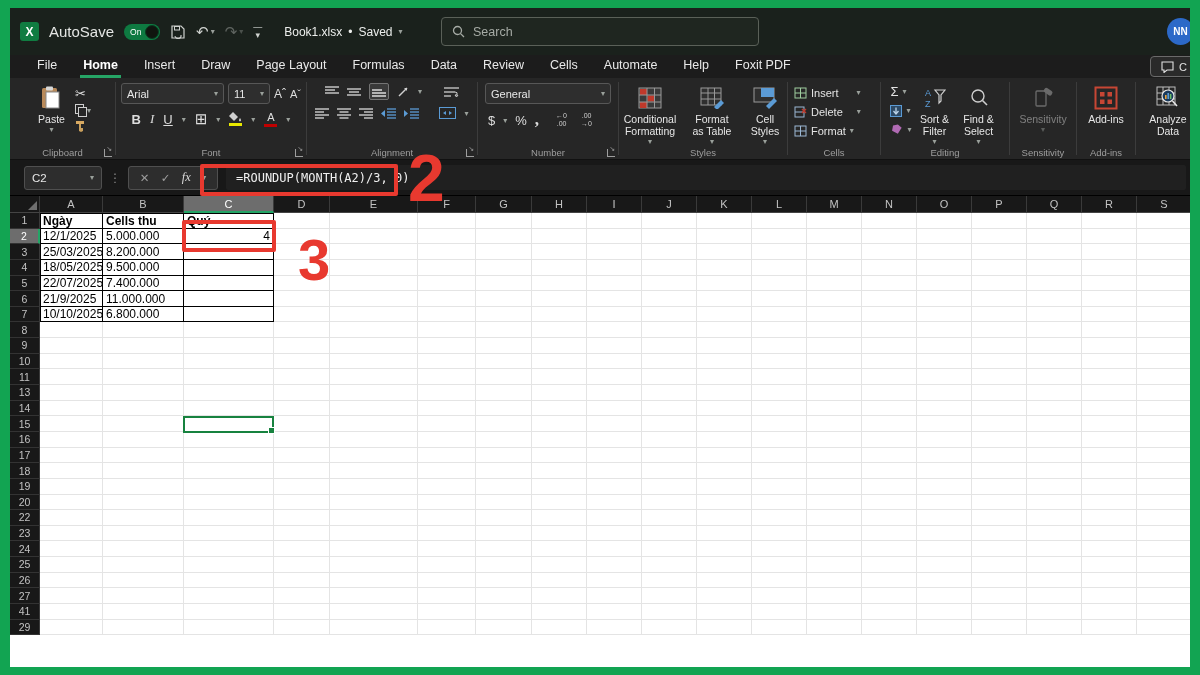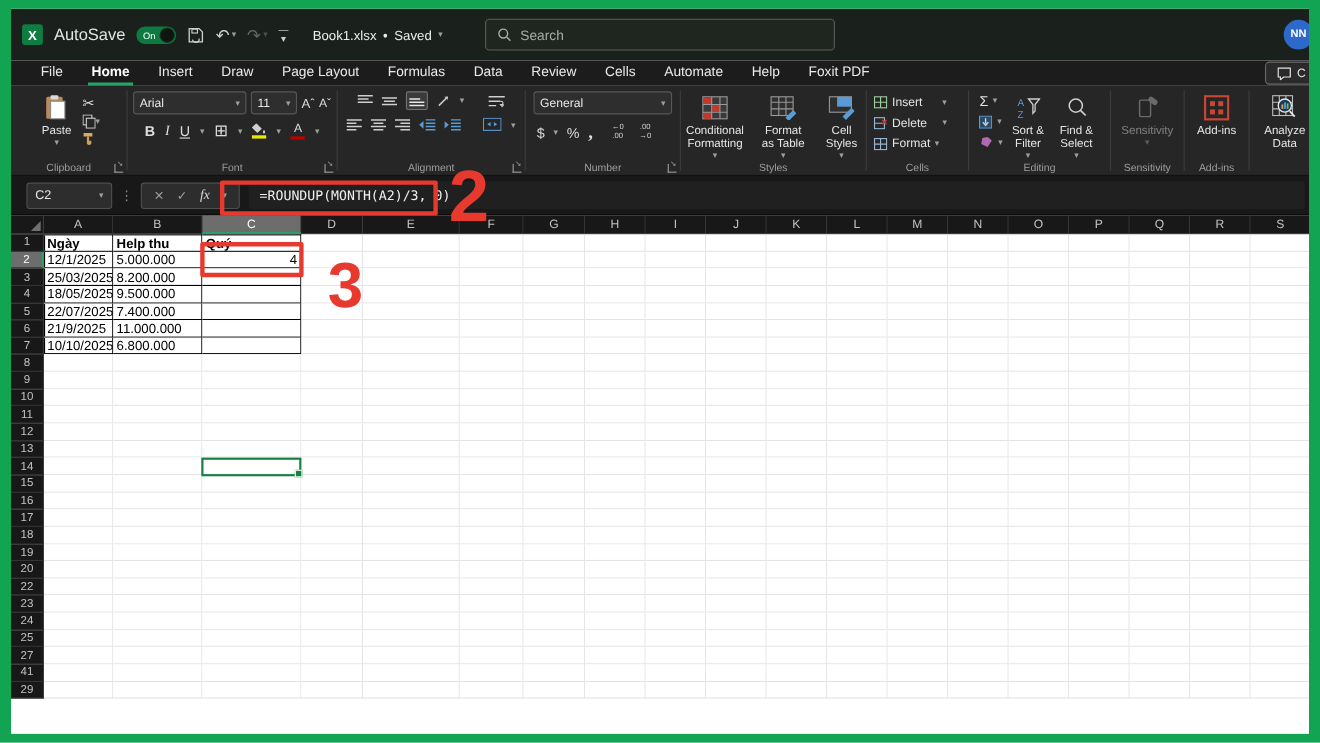--- a/index.html
+++ b/index.html
@@ -578,21 +578,21 @@
           <div class="ch" style="width: 55px;">O</div>
           <div class="ch" style="width: 55px;">P</div>
           <div class="ch" style="width: 55px;">Q</div>
           <div class="ch" style="width: 55px;">R</div>
           <div class="ch" style="width: 55px;">S</div>
         </div>
     <div id="rows-mount">
           <div class="grow">
             <div class="rh">1</div>
             <div class="cell dc dc-top dc-left hdr" style="width: 63px;">Ngày</div>
-            <div class="cell dc dc-top hdr" style="width: 81px;">Help thu</div>
+            <div class="cell dc dc-top hdr" style="width: 81px;">Cells thu</div>
             <div class="cell dc dc-top hdr" style="width: 90px;">Quý</div>
             <div class="cell" style="width: 56px;"></div>
             <div class="cell" style="width: 88px;"></div>
             <div class="cell" style="width: 58px;"></div>
             <div class="cell" style="width: 56px;"></div>
             <div class="cell" style="width: 55px;"></div>
             <div class="cell" style="width: 55px;"></div>
             <div class="cell" style="width: 55px;"></div>
             <div class="cell" style="width: 55px;"></div>
             <div class="cell" style="width: 55px;"></div>
@@ -818,42 +818,20 @@
             <div class="cell" style="width: 55px;"></div>
             <div class="cell" style="width: 55px;"></div>
             <div class="cell" style="width: 55px;"></div>
             <div class="cell" style="width: 55px;"></div>
             <div class="cell" style="width: 55px;"></div>
             <div class="cell" style="width: 55px;"></div>
             <div class="cell" style="width: 55px;"></div>
             <div class="cell" style="width: 55px;"></div>
           </div>
           <div class="grow">
-            <div class="rh">12</div>
-            <div class="cell" style="width: 63px;"></div>
-            <div class="cell" style="width: 81px;"></div>
-            <div class="cell" style="width: 90px;"></div>
-            <div class="cell" style="width: 56px;"></div>
-            <div class="cell" style="width: 88px;"></div>
-            <div class="cell" style="width: 58px;"></div>
-            <div class="cell" style="width: 56px;"></div>
-            <div class="cell" style="width: 55px;"></div>
-            <div class="cell" style="width: 55px;"></div>
-            <div class="cell" style="width: 55px;"></div>
-            <div class="cell" style="width: 55px;"></div>
-            <div class="cell" style="width: 55px;"></div>
-            <div class="cell" style="width: 55px;"></div>
-            <div class="cell" style="width: 55px;"></div>
-            <div class="cell" style="width: 55px;"></div>
-            <div class="cell" style="width: 55px;"></div>
-            <div class="cell" style="width: 55px;"></div>
-            <div class="cell" style="width: 55px;"></div>
-            <div class="cell" style="width: 55px;"></div>
-          </div>
-          <div class="grow">
             <div class="rh">13</div>
             <div class="cell" style="width: 63px;"></div>
             <div class="cell" style="width: 81px;"></div>
             <div class="cell" style="width: 90px;"></div>
             <div class="cell" style="width: 56px;"></div>
             <div class="cell" style="width: 88px;"></div>
             <div class="cell" style="width: 58px;"></div>
             <div class="cell" style="width: 56px;"></div>
             <div class="cell" style="width: 55px;"></div>
             <div class="cell" style="width: 55px;"></div>
@@ -1083,20 +1061,42 @@
             <div class="cell" style="width: 55px;"></div>
             <div class="cell" style="width: 55px;"></div>
             <div class="cell" style="width: 55px;"></div>
             <div class="cell" style="width: 55px;"></div>
             <div class="cell" style="width: 55px;"></div>
             <div class="cell" style="width: 55px;"></div>
             <div class="cell" style="width: 55px;"></div>
           </div>
           <div class="grow">
             <div class="rh">25</div>
+            <div class="cell" style="width: 63px;"></div>
+            <div class="cell" style="width: 81px;"></div>
+            <div class="cell" style="width: 90px;"></div>
+            <div class="cell" style="width: 56px;"></div>
+            <div class="cell" style="width: 88px;"></div>
+            <div class="cell" style="width: 58px;"></div>
+            <div class="cell" style="width: 56px;"></div>
+            <div class="cell" style="width: 55px;"></div>
+            <div class="cell" style="width: 55px;"></div>
+            <div class="cell" style="width: 55px;"></div>
+            <div class="cell" style="width: 55px;"></div>
+            <div class="cell" style="width: 55px;"></div>
+            <div class="cell" style="width: 55px;"></div>
+            <div class="cell" style="width: 55px;"></div>
+            <div class="cell" style="width: 55px;"></div>
+            <div class="cell" style="width: 55px;"></div>
+            <div class="cell" style="width: 55px;"></div>
+            <div class="cell" style="width: 55px;"></div>
+            <div class="cell" style="width: 55px;"></div>
+          </div>
+          <div class="grow">
+            <div class="rh">26</div>
             <div class="cell" style="width: 63px;"></div>
             <div class="cell" style="width: 81px;"></div>
             <div class="cell" style="width: 90px;"></div>
             <div class="cell" style="width: 56px;"></div>
             <div class="cell" style="width: 88px;"></div>
             <div class="cell" style="width: 58px;"></div>
             <div class="cell" style="width: 56px;"></div>
             <div class="cell" style="width: 55px;"></div>
             <div class="cell" style="width: 55px;"></div>
             <div class="cell" style="width: 55px;"></div>

